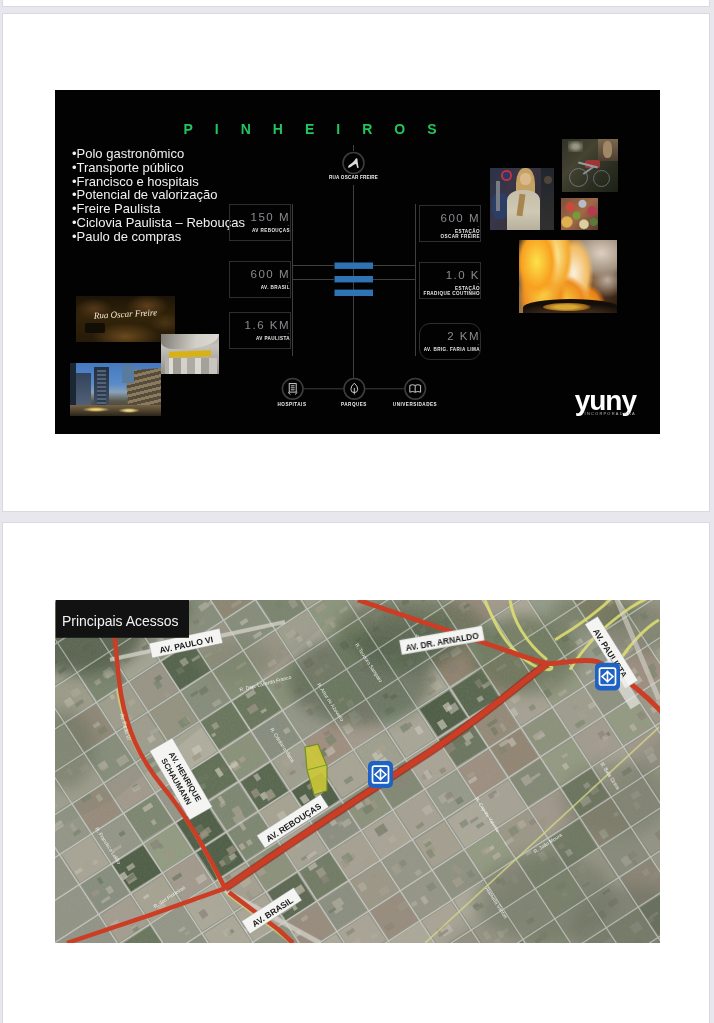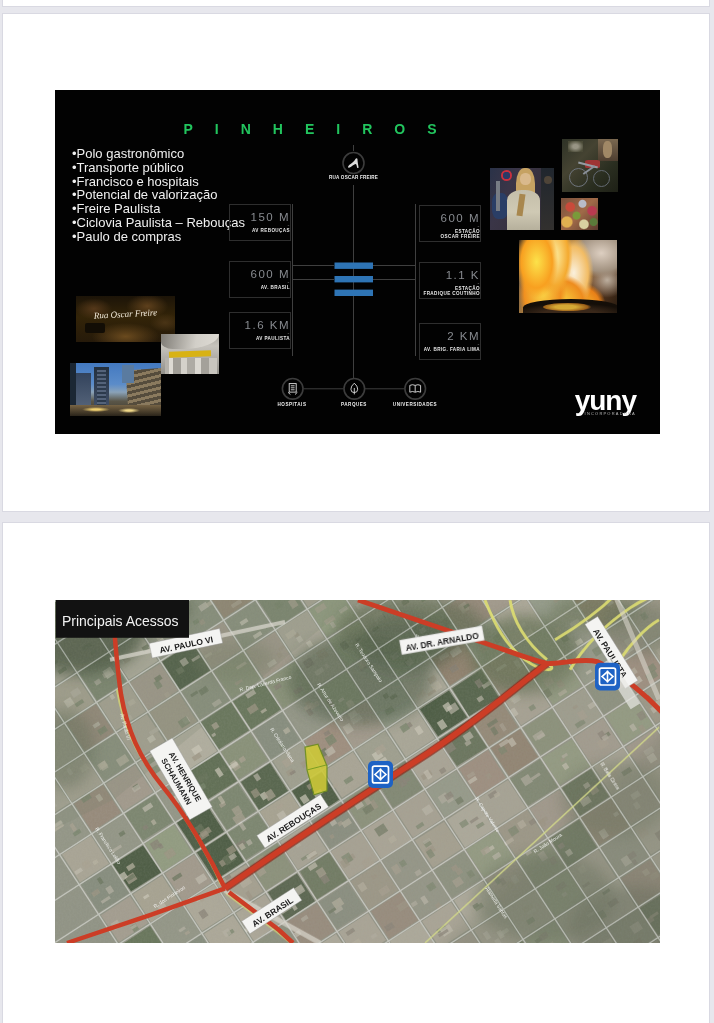--- a/index.html
+++ b/index.html
@@ -92,25 +92,25 @@
         <div class="big">1.6 KM</div>
         <div class="tick">⌄</div>
         <div class="lab">AV PAULISTA</div>
       </div>
     <div class="wbox" style="left:364px;top:115px;">
         <div class="big">600 M</div>
         <div class="tick">⌄</div>
         <div class="lab">ESTAÇÃO<br>OSCAR FREIRE</div>
       </div>
     <div class="wbox" style="left:364px;top:172px;">
-        <div class="big">1.1 K</div>
+        <div class="big">1.0 K</div>
         <div class="tick">⌄</div>
         <div class="lab">ESTAÇÃO<br>FRADIQUE COUTINHO</div>
       </div>
-    <div class="wbox" style="left:364px;top:233px;">
+    <div class="wbox" style="left:364px;top:233px;border-radius:11px;">
         <div class="big">2 KM</div>
         <div class="tick">⌄</div>
         <div class="lab">AV. BRIG. FARIA LIMA</div>
       </div>
 
     <div class="clab" style="left:207px;top:312px;width:60px;">HOSPITAIS</div>
     <div class="clab" style="left:269px;top:312px;width:60px;">PARQUES</div>
     <div class="clab" style="left:325px;top:312px;width:70px;">UNIVERSIDADES</div>
     <div class="clab" style="left:268.5px;top:84.5px;width:60px;letter-spacing:0.2px;">RUA OSCAR FREIRE</div>
 

